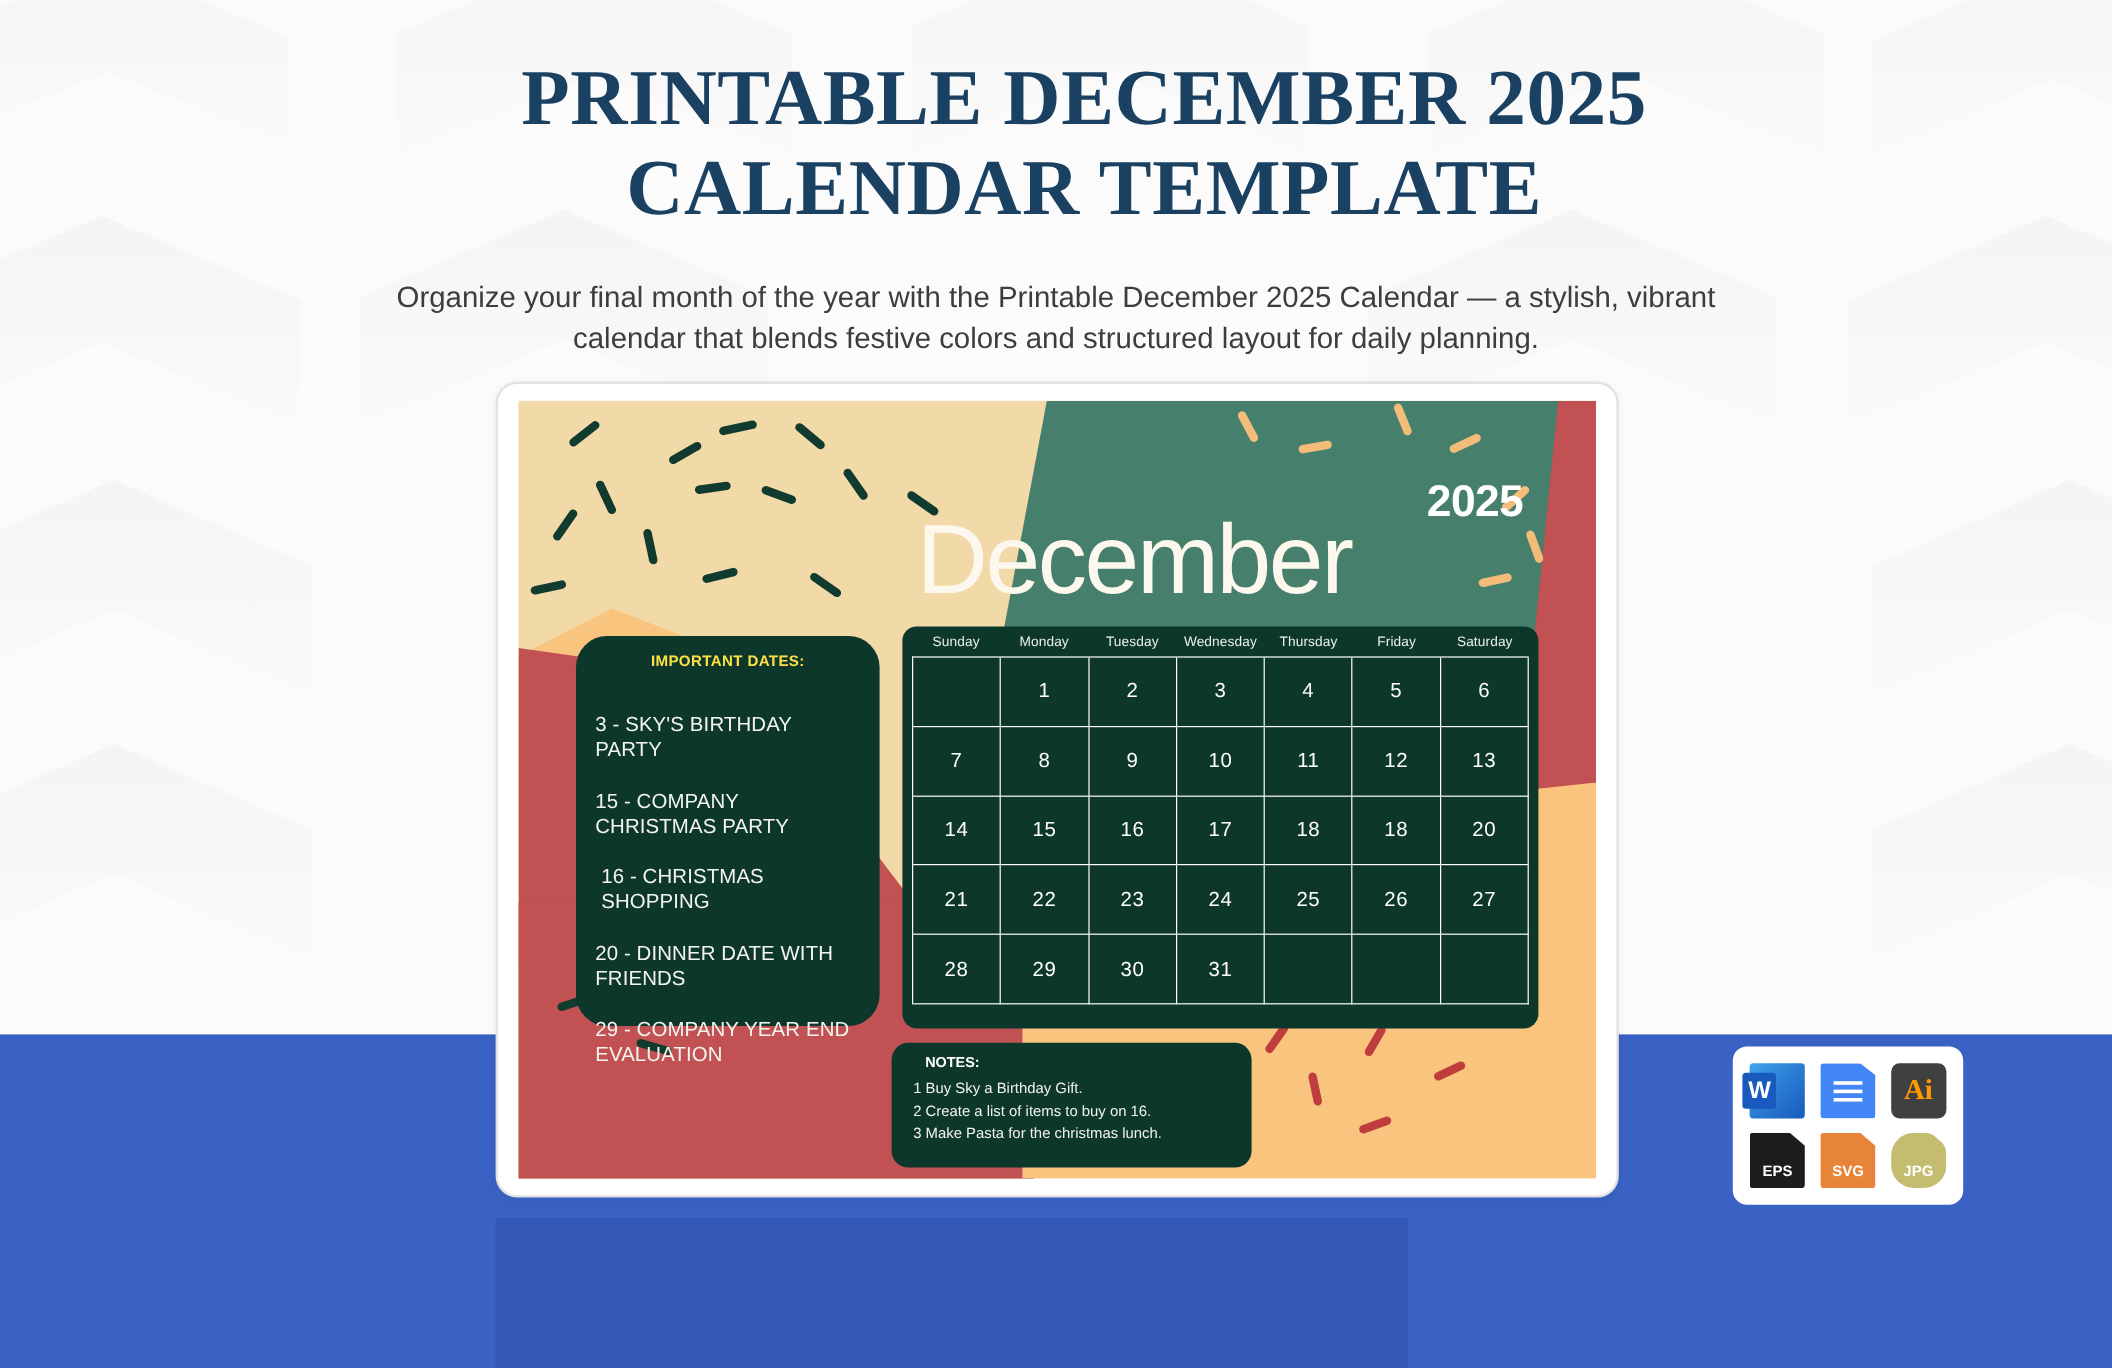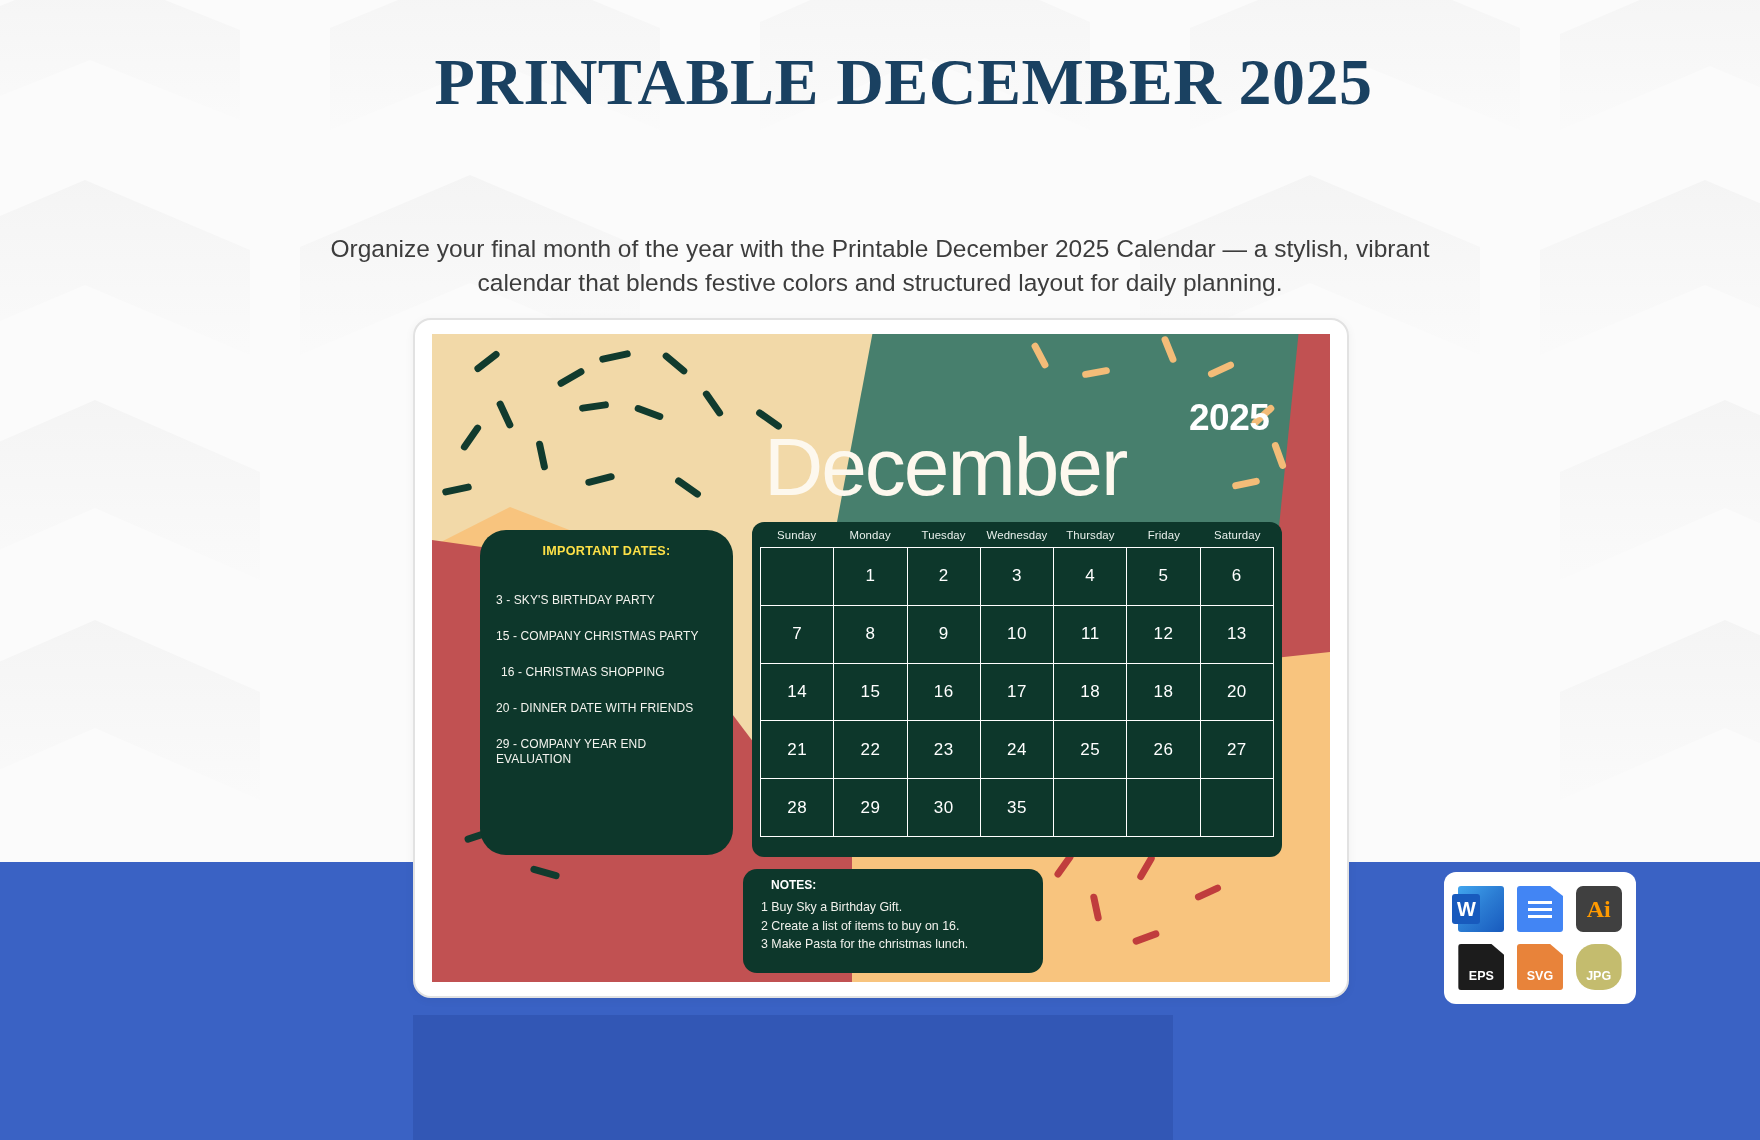--- a/index.html
+++ b/index.html
@@ -139,21 +139,21 @@
   .important-title {
     text-align: center;
     color: #fde047;
     font-size: 12.6px;
     font-weight: bold;
     letter-spacing: .3px;
     margin-bottom: 35px;
   }
   .important-item {
     color: #f4f4ef;
-    font-size: 12px;
+    font-size: 17px;
     line-height: 1.25;
     margin-bottom: 21px;
     letter-spacing: .1px;
   }
 
   
   .cal-block {
     position: absolute; left: 320px; top: 188px;
     width: 530px; height: 335px;
     background: #0d372b;
@@ -285,20 +285,21 @@
   <div class="bg-chev" style="left:1560px;top:400px;width:330px;height:180px;clip-path:polygon(0 40%,50% 0,100% 40%,100% 100%,50% 60%,0 100%);"></div>
   <div class="bg-chev" style="left:-70px;top:620px;width:330px;height:180px;clip-path:polygon(0 40%,50% 0,100% 40%,100% 100%,50% 60%,0 100%);"></div>
   <div class="bg-chev" style="left:1560px;top:620px;width:330px;height:180px;clip-path:polygon(0 40%,50% 0,100% 40%,100% 100%,50% 60%,0 100%);"></div>
 </div>
 
 <div class="bg-blue"></div>
 <div class="blue-inner"></div>
 
 <div class="page-title">
   <div>PRINTABLE DECEMBER 2025</div>
+  <div>CALENDAR TEMPLATE</div>
 </div>
 <div class="page-subtitle">Organize your final month of the year with the Printable December 2025 Calendar — a stylish, vibrant calendar that blends festive colors and structured layout for daily planning.</div>
 
 <div class="device">
   <div class="canvas">
 
     <div class="sh shape-green2"></div>
     <div class="sh shape-red-right"></div>
     <div class="sh shape-orange-blob"></div>
     <div class="sh shape-red-left"></div>
@@ -386,21 +387,21 @@
         <div class="cal-cell">21</div>
         <div class="cal-cell">22</div>
         <div class="cal-cell">23</div>
         <div class="cal-cell">24</div>
         <div class="cal-cell">25</div>
         <div class="cal-cell">26</div>
         <div class="cal-cell">27</div>
         <div class="cal-cell">28</div>
         <div class="cal-cell">29</div>
         <div class="cal-cell">30</div>
-        <div class="cal-cell">35</div>
+        <div class="cal-cell">31</div>
         <div class="cal-cell"></div>
         <div class="cal-cell"></div>
         <div class="cal-cell"></div>
       </div>
     </div>
 
     <div class="notes-box">
       <div class="notes-title">NOTES:</div>
       <div class="notes-item">1 Buy Sky a Birthday Gift.</div>
       <div class="notes-item">2 Create a list of items to buy on 16.</div>

